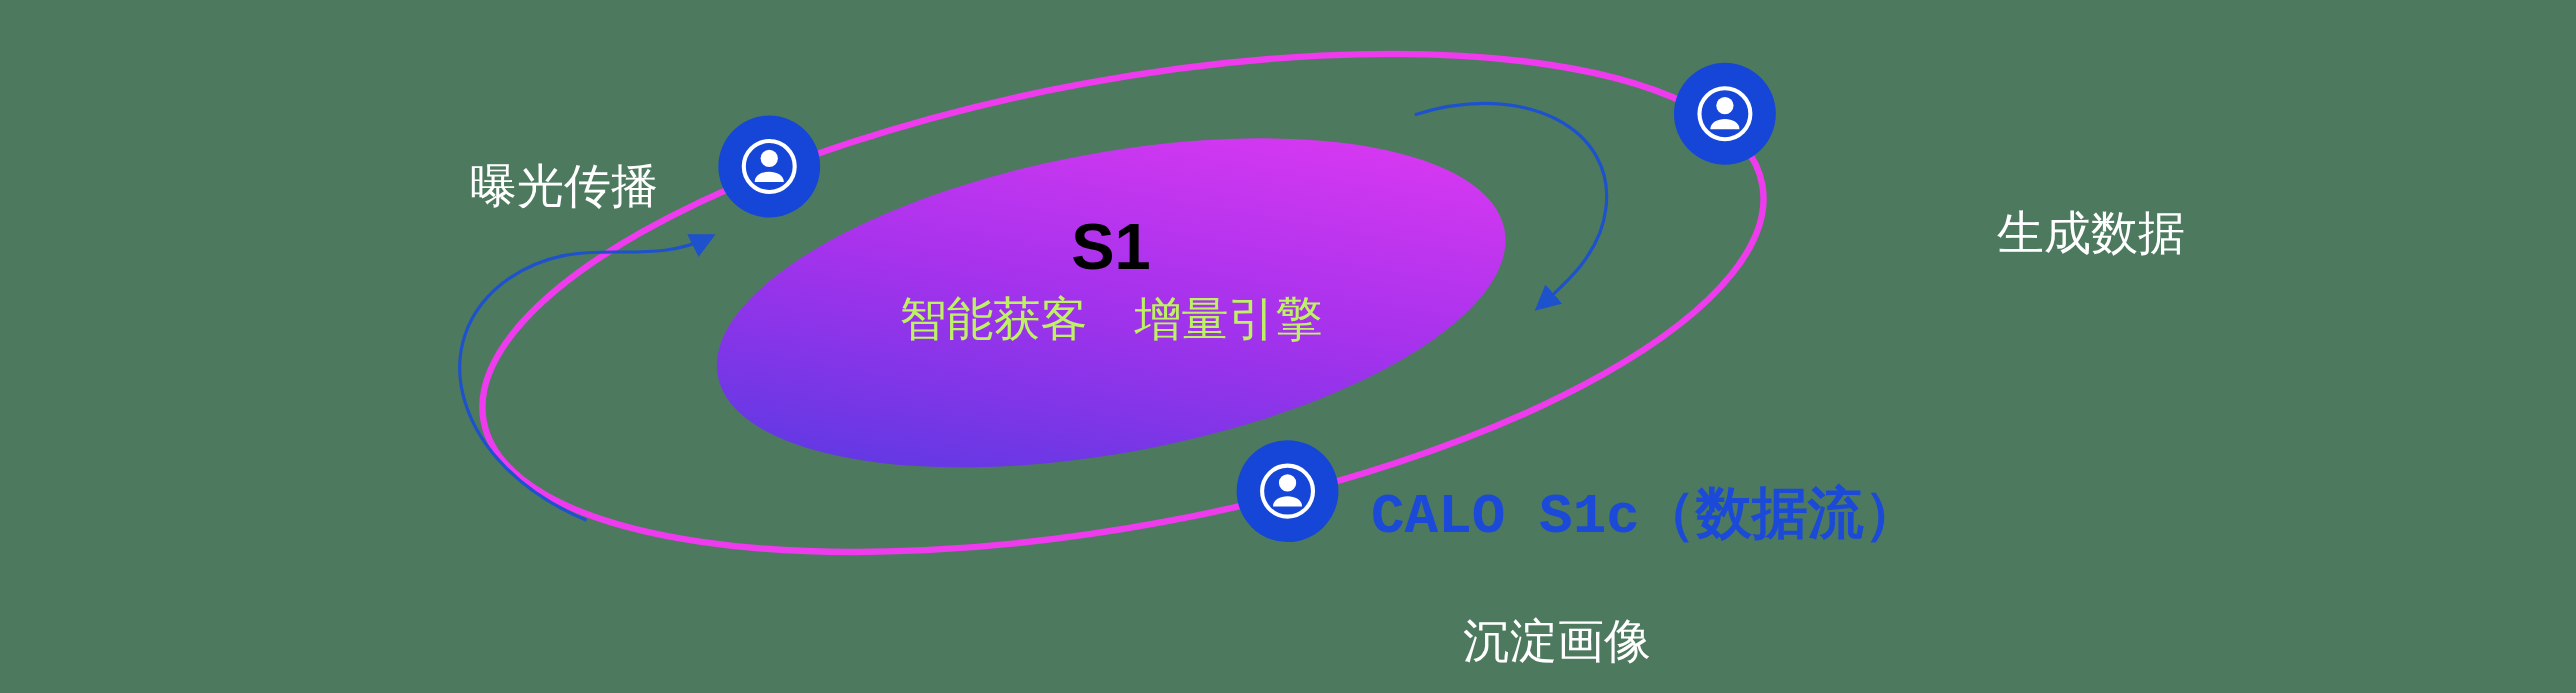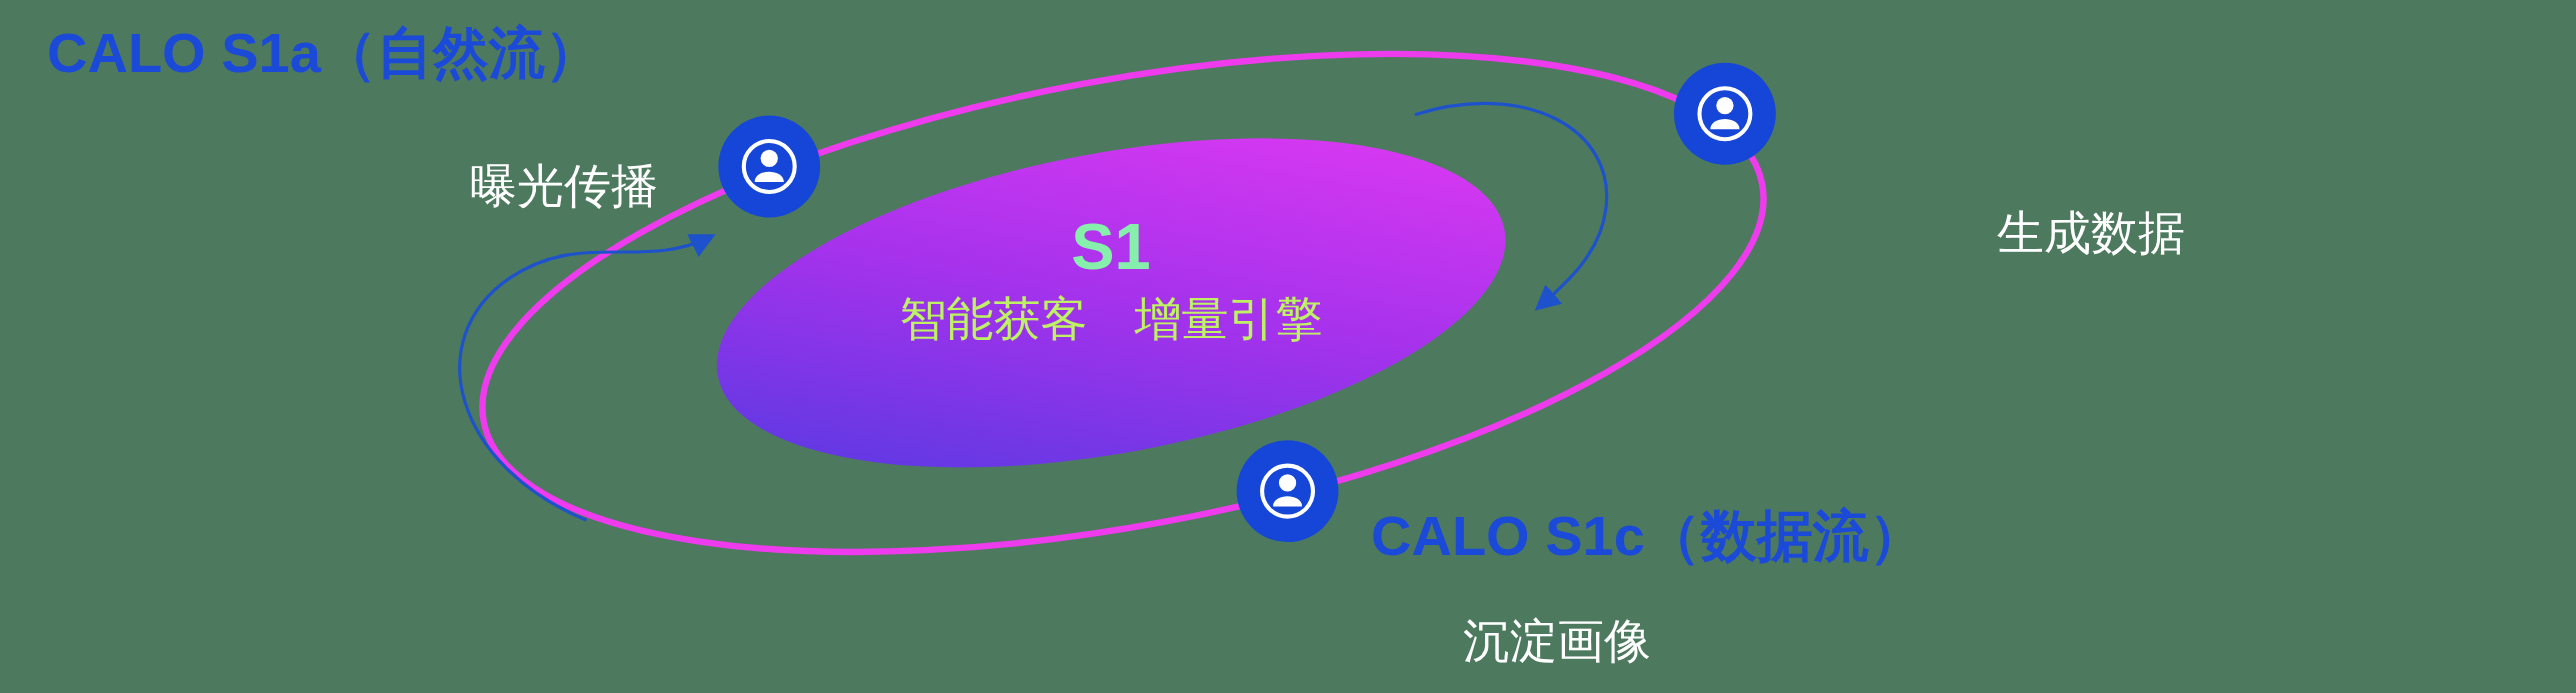--- a/index.html
+++ b/index.html
@@ -32,21 +32,21 @@
     position: absolute;
     color: #ffffff;
     font-size: 47px;
     font-weight: 500;
     white-space: nowrap;
     transform: translateX(-50%);
     line-height: 1.1;
   }
   .core-title {
     position: absolute;
-    color: #86efac;
+    color: #000000;
     font-size: 65px;
     font-weight: 600;
     transform: translateX(-50%);
     white-space: nowrap;
     line-height: 1.1;
   }
   .core-sub {
     position: absolute;
     color: #bef264;
     font-size: 47px;
@@ -104,22 +104,21 @@
         <circle r="28" fill="none" stroke="#ffffff" stroke-width="4.5"></circle>
         <circle cy="-9" r="9.5" fill="#ffffff"></circle>
         <path d="M -16 17 C -16 2 16 2 16 17 Z" fill="#ffffff"></path>
       </g>
     </g>
   </svg>
 
   <div class="core-title" style="left:1111px; top:211px;">S1</div>
   <div class="core-sub" style="left:1111px; top:293px;">智能获客　增量引擎</div>
 
-  <div class="cluster-label" style="left:47px; top:22px;">CALO S1a（自然流）</div>
   <div class="cluster-sub" style="left:564px; top:160px;">曝光传播</div>
 
   <div class="cluster-sub" style="left:2091px; top:207px;">生成数据</div>
 
-  <div class="cluster-label" style="left:1371px; top:505px;">CALO S1c（数据流）</div>
+  <div class="cluster-label" style="left:1371px; top:487px;font-family:Liberation Mono, monospace;">CALO S1c（数据流）</div>
   <div class="cluster-sub" style="left:1557px; top:615px;">沉淀画像</div>
 
 </div>
 
 
 </body></html>

